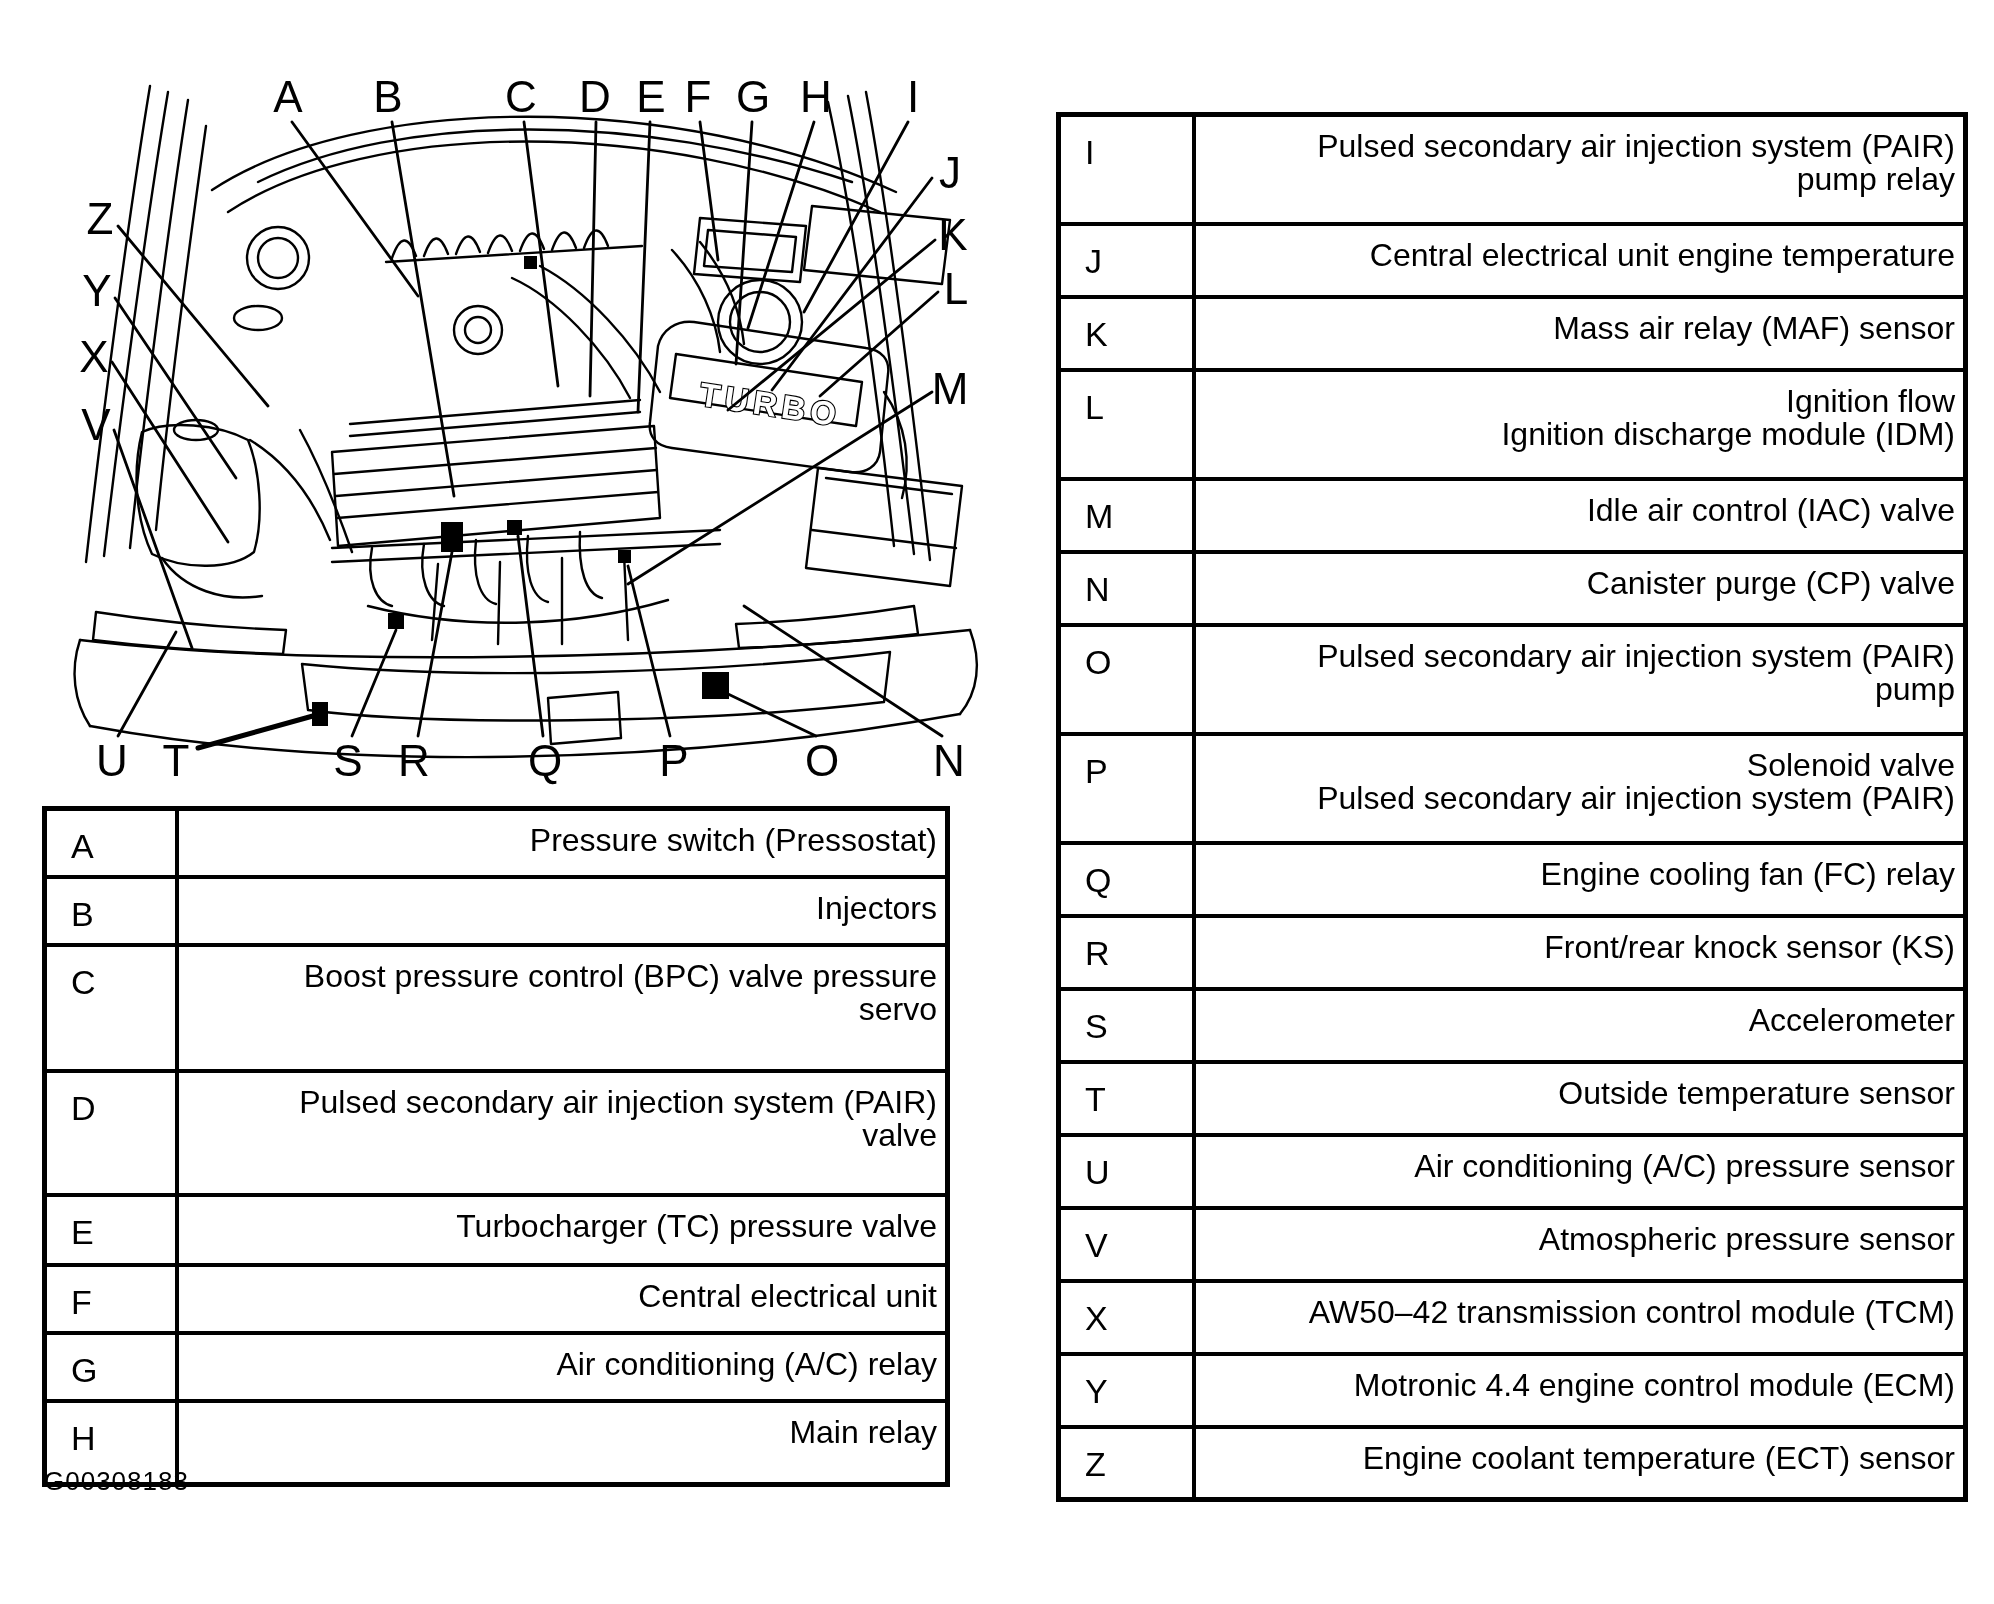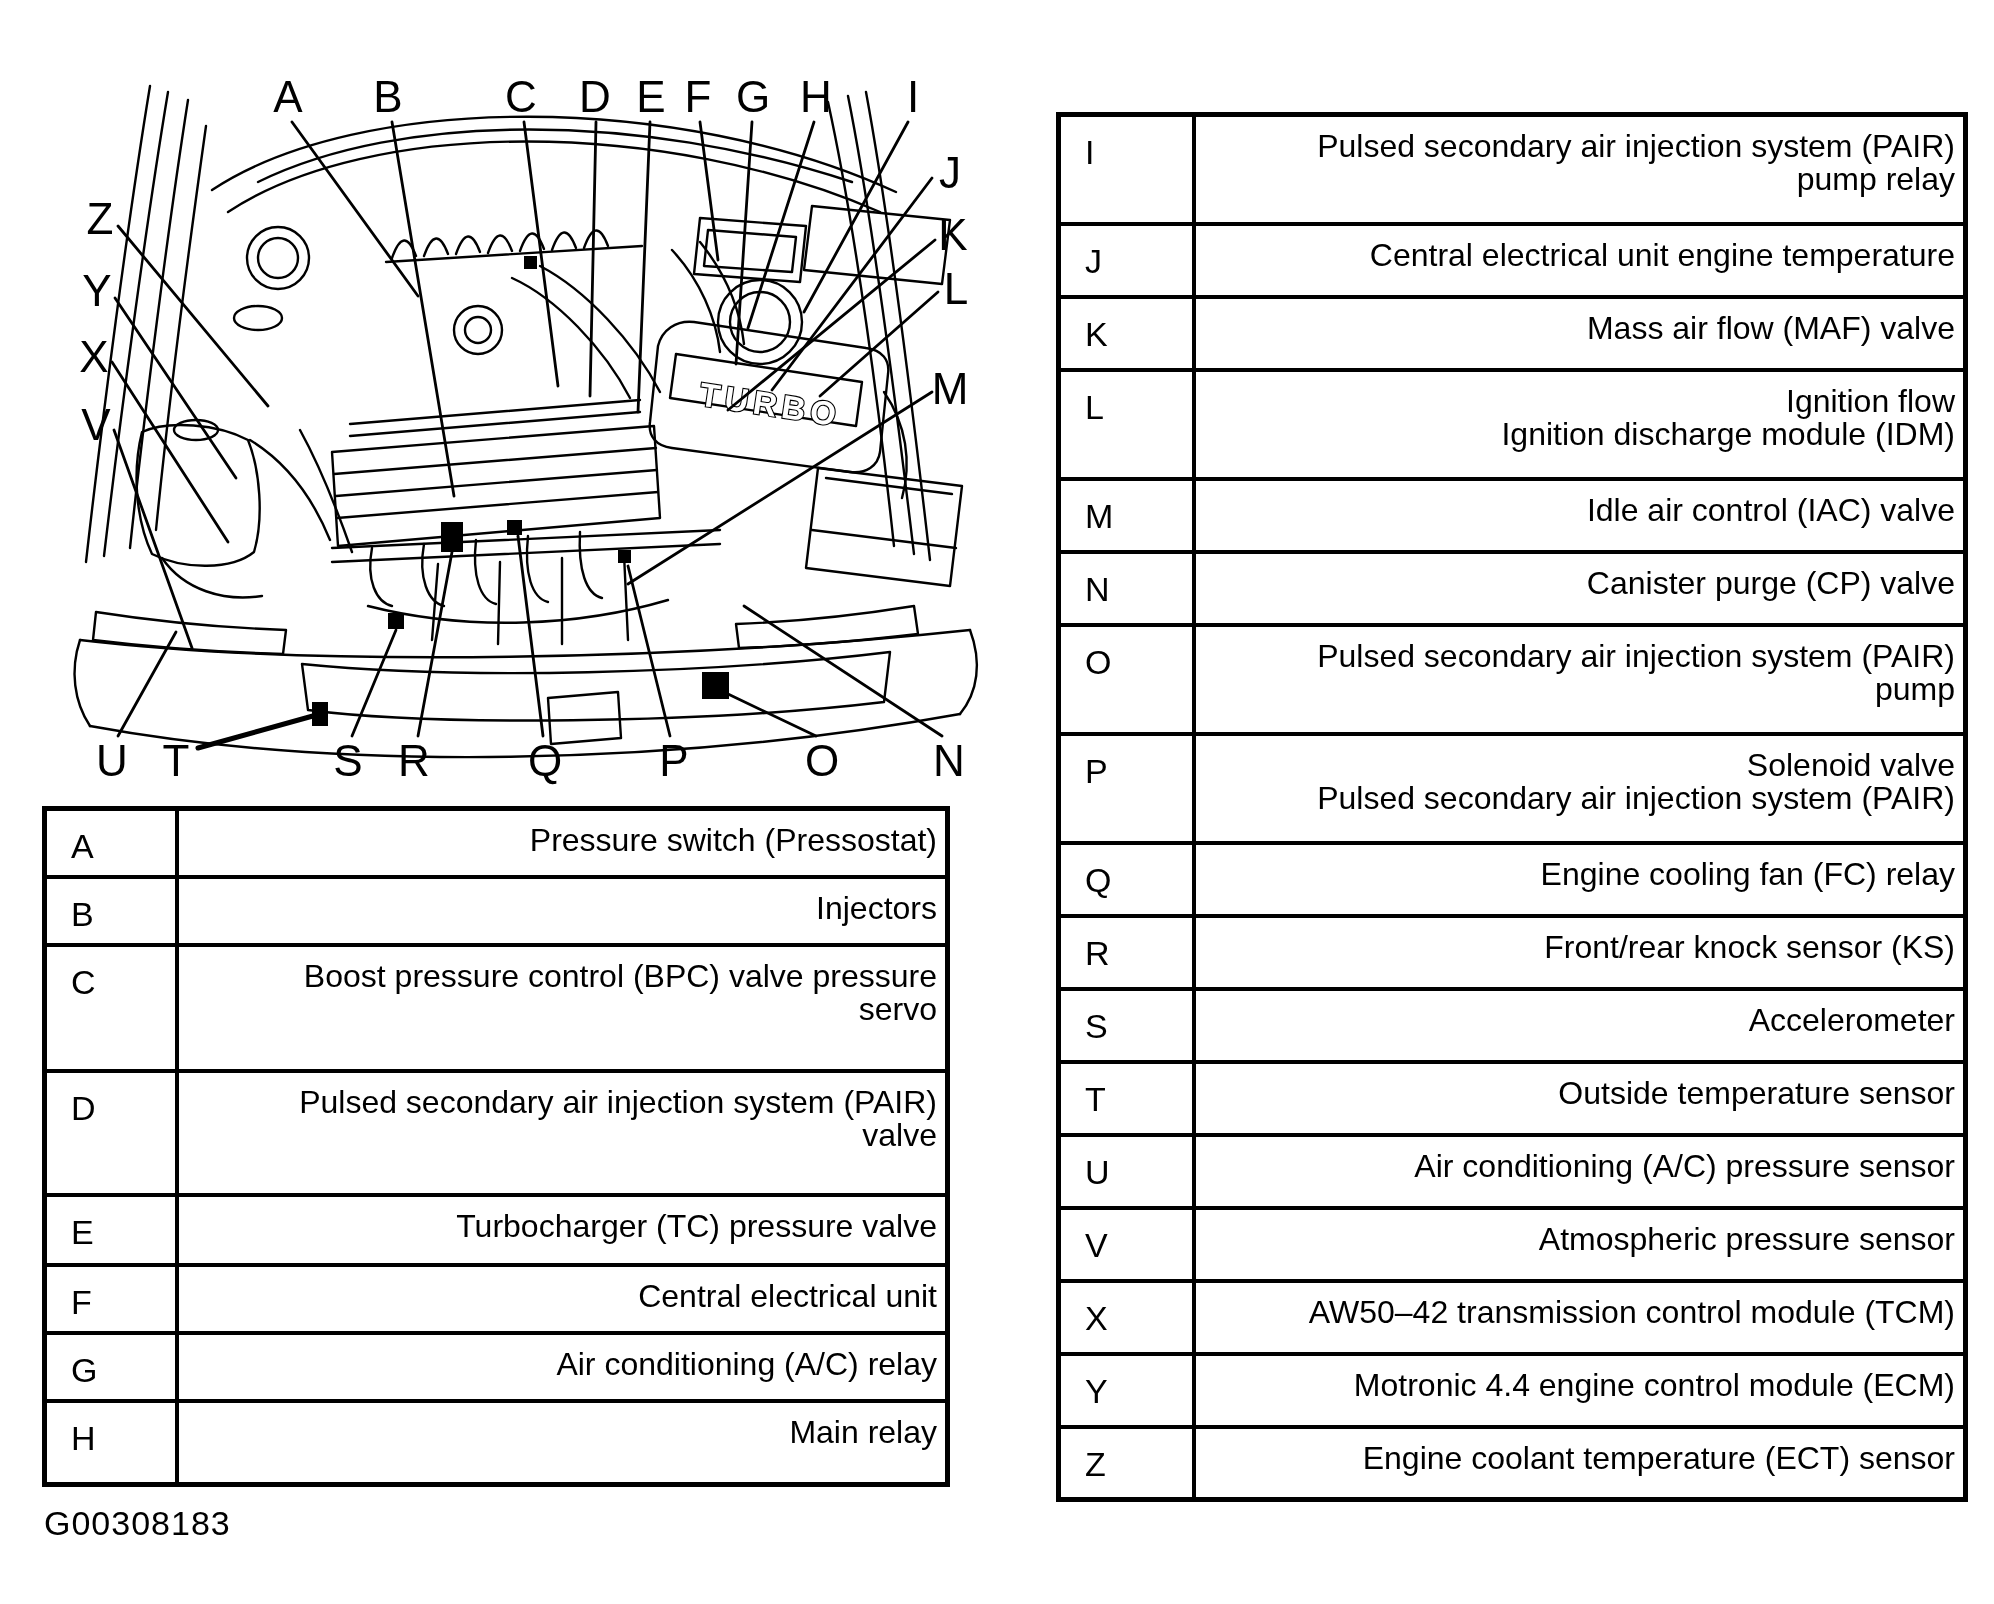--- a/index.html
+++ b/index.html
@@ -41,22 +41,22 @@
     padding:13px 8px 0 27px;
     font-size:32px; line-height:33px; white-space:pre-line;text-align:right;
   }
   #legend-left{left:42px; top:806px; width:908px;}
   #legend-right{left:1056px; top:112px; width:912px;}
   tr.h68{height:68px;} tr.h70{height:70px;} tr.h84{height:84px;}
   tr.h124{height:124px;} tr.h126{height:126px;}
   tr.h73{height:73px;} tr.h109{height:109px;}
   
   .figure-id{
-    position:absolute; left:44px; top:1504px;
-    font-size:34px; letter-spacing:1px;
+    position:absolute; left:44px; top:1466px;
+    font-size:26px; letter-spacing:1px;
   }
 </style>
 </head>
 <body>
 
 <div class="canvas">
 
   <svg class="diagram-svg" viewBox="0 0 1010 800">
 
     <g class="art">
@@ -265,21 +265,21 @@
           <td class="key">I</td>
           <td class="desc">Pulsed secondary air injection system (PAIR)
 pump relay</td>
         </tr>
       <tr class="h73">
           <td class="key">J</td>
           <td class="desc">Central electrical unit engine temperature</td>
         </tr>
       <tr class="h73">
           <td class="key">K</td>
-          <td class="desc">Mass air flow (MAF) valve</td>
+          <td class="desc">Mass air relay (MAF) sensor</td>
         </tr>
       <tr class="h109">
           <td class="key">L</td>
           <td class="desc">Ignition flow
 Ignition discharge module (IDM)</td>
         </tr>
       <tr class="h73">
           <td class="key">M</td>
           <td class="desc">Idle air control (IAC) valve</td>
         </tr>

